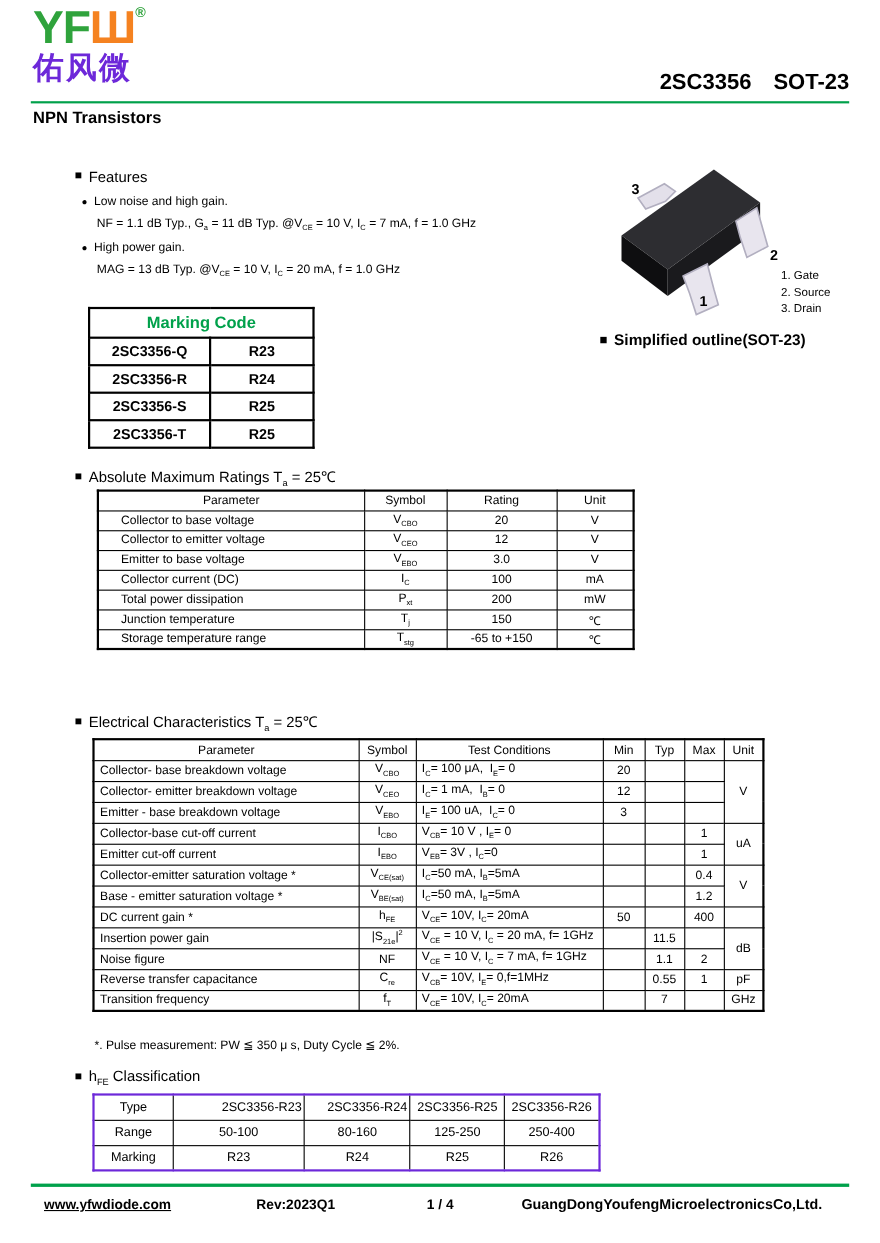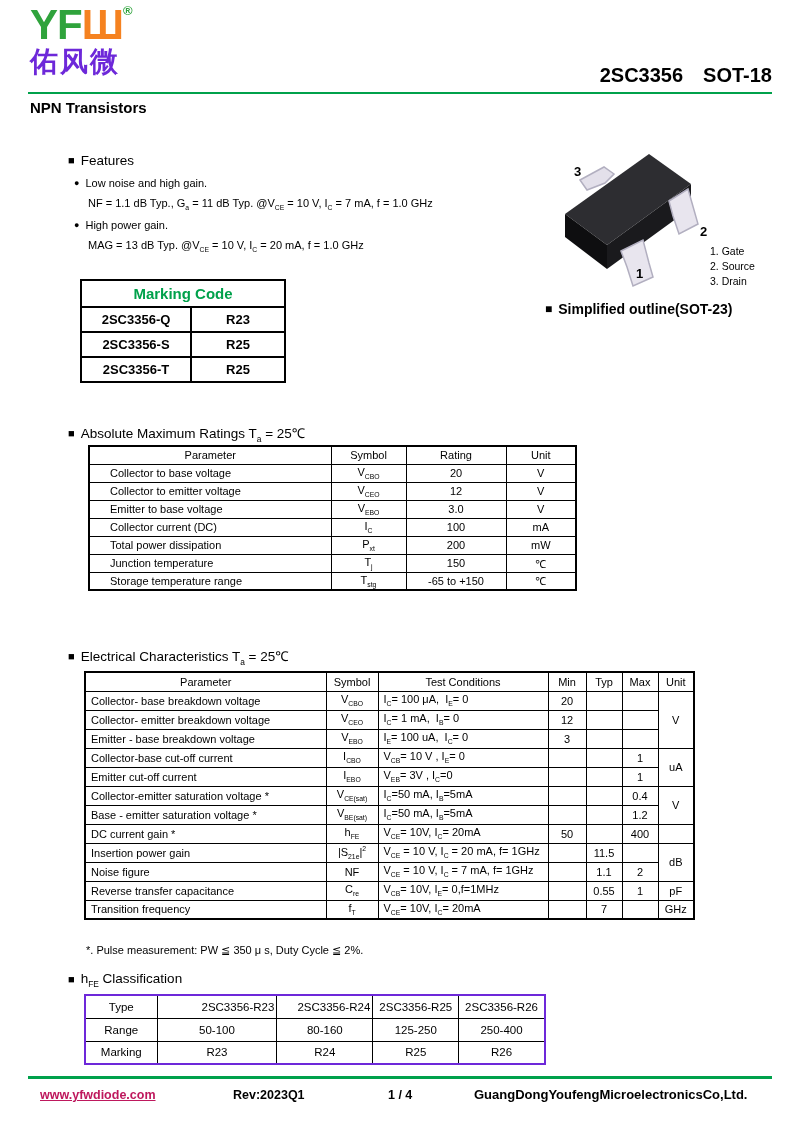--- a/index.html
+++ b/index.html
@@ -57,37 +57,37 @@
   #ec-table .c-cond  { text-align:left; padding-left:5px; }
 
   #ec-footnote { position:absolute; left:86px; top:944px; font-size:11px; }
 
   
   #hfe-table { position:absolute; left:84px; top:994px; border:2px solid #6d28d9; }
   #hfe-table td { height:23px; font-size:11.5px; }
 
   
   #footer-rule { position:absolute; left:28px; top:1076px; width:744px; height:3px; background:#00a14b; }
-  #footer-url { position:absolute; left:40px; top:1088px; font-size:12.5px; font-weight:bold; color:#be185d; text-decoration:underline; }
+  #footer-url { position:absolute; left:40px; top:1088px; font-size:12.5px; font-weight:bold; color:#000000; text-decoration:underline; }
   #footer-rev { position:absolute; left:233px; top:1088px; font-size:12.5px; font-weight:bold;text-align:right; }
   #footer-page { position:absolute; left:388px; top:1088px; font-size:12.5px; font-weight:bold; }
   #footer-company { position:absolute; left:474px; top:1087px; font-size:13px; font-weight:bold; }
 </style>
 </head>
 <body>
 
 <div id="page">
 
   <div id="logo">
     <div class="latin"><span class="yf">YF</span><span class="w">Ш</span><span class="reg">®</span></div>
     <div class="cn">佑风微</div>
   </div>
   <div id="doc-title">
     <span>2SC3356</span>
-    <span>SOT-18</span>
+    <span>SOT-23</span>
   </div>
   <div id="header-rule"></div>
   <div id="subtitle">NPN Transistors</div>
 
   <div class="sec-head" style="left:68px; top:153px;">
     <span class="sq">■</span>
     <span>Features</span>
   </div>
   <div class="feat-line" style="left:74px; top:177px;">
     <span class="bullet">●</span>
@@ -101,20 +101,24 @@
   <div class="feat-detail" style="left:88px; top:239px;">MAG = 13 dB Typ. @V<sub>CE</sub> = 10 V, I<sub>C</sub> = 20 mA, f = 1.0 GHz</div>
 
   <table id="marking-table">
     <tbody>
         <tr>
           <td class="mk-head" colspan="2" style="width:204px;">Marking Code</td>
         </tr>
     <tr>
           <td style="width:110px;">2SC3356-Q</td>
           <td style="width:94px;">R23</td>
+        </tr>
+    <tr>
+          <td>2SC3356-R</td>
+          <td>R24</td>
         </tr>
     <tr>
           <td>2SC3356-S</td>
           <td>R25</td>
         </tr>
     <tr>
           <td>2SC3356-T</td>
           <td>R25</td>
         </tr>
   </tbody>

